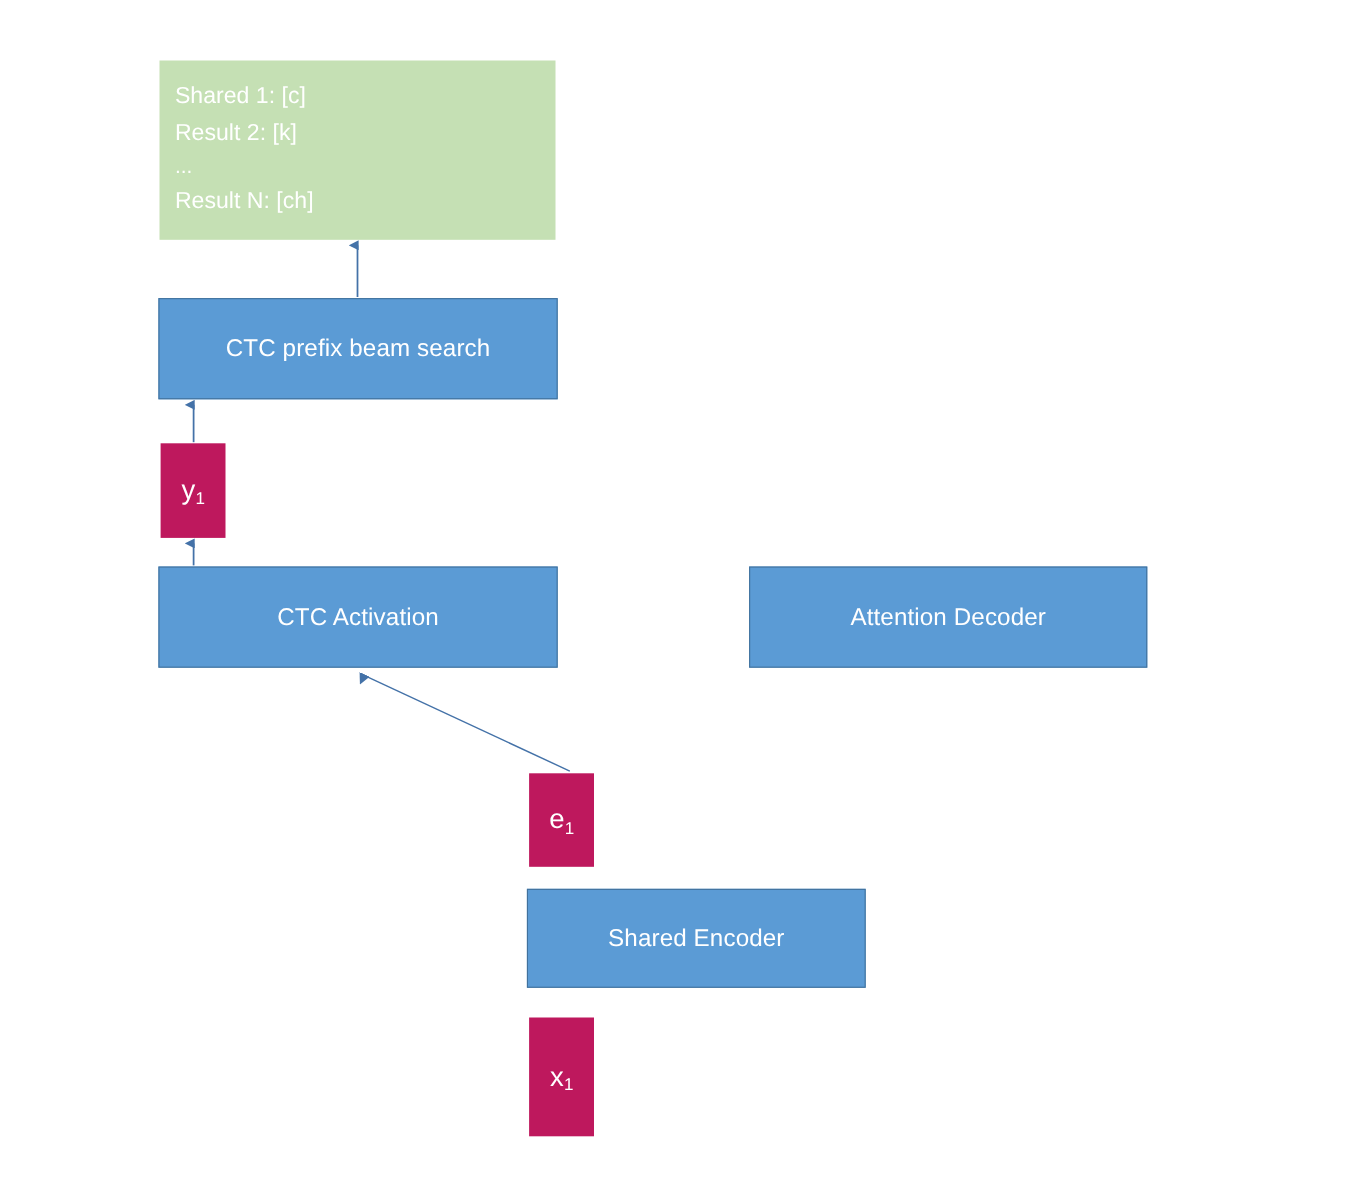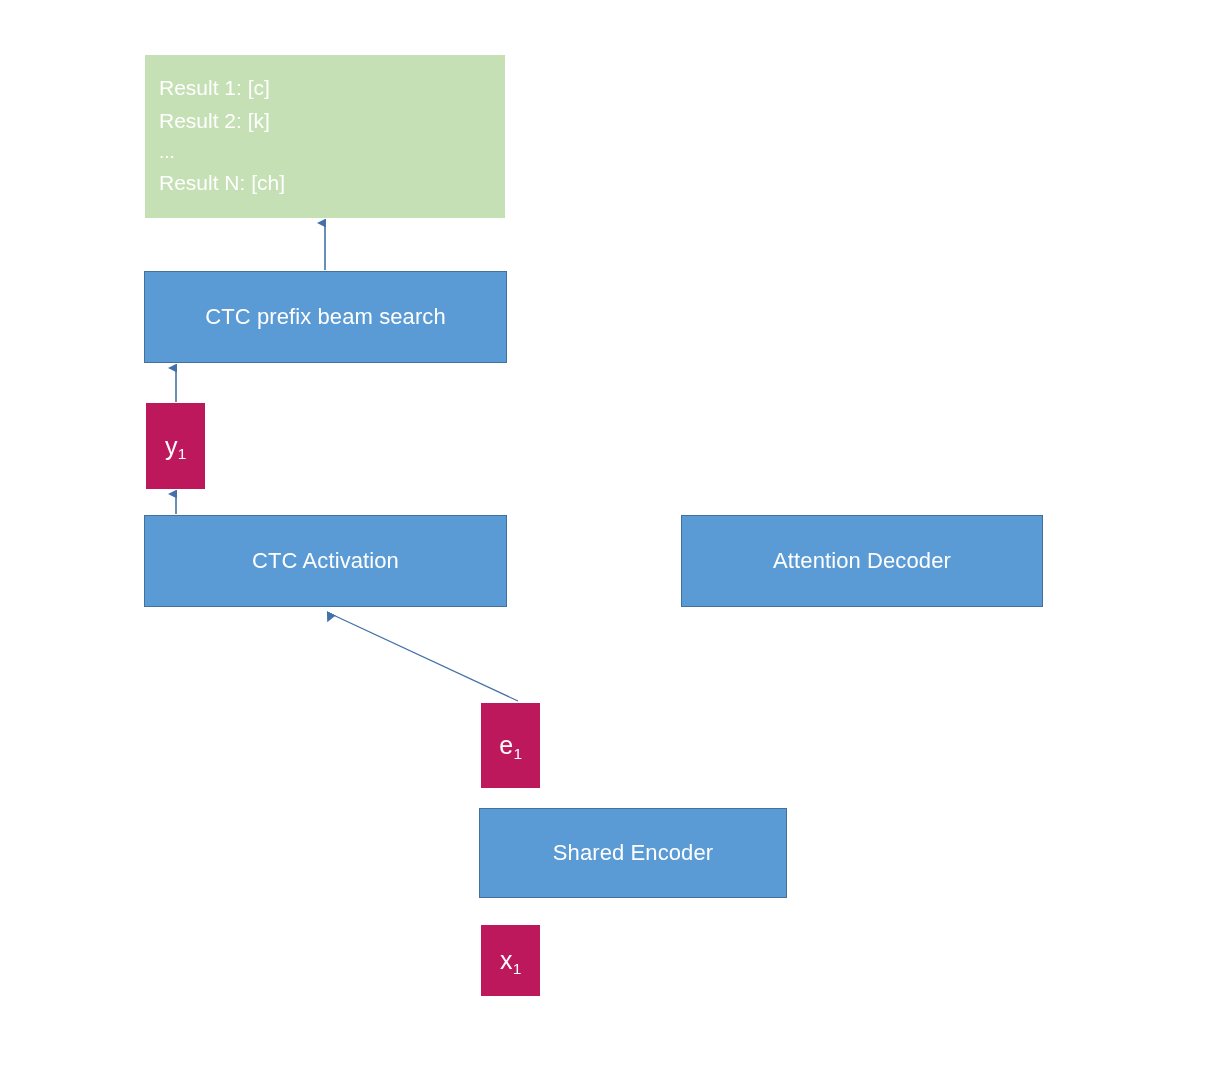--- a/index.html
+++ b/index.html
@@ -101,21 +101,21 @@
     <line x1="325" y1="270" x2="325" y2="223" stroke="#4472a8" stroke-width="1.6" marker-end="url(#arrowUp)"></line>
 
     <line x1="176" y1="402" x2="176" y2="368" stroke="#4472a8" stroke-width="1.6" marker-end="url(#arrowUp)"></line>
 
     <line x1="176" y1="514" x2="176" y2="494" stroke="#4472a8" stroke-width="1.6" marker-end="url(#arrowUp)"></line>
 
     <line x1="518" y1="701" x2="331" y2="614" stroke="#4472a8" stroke-width="1.3" marker-end="url(#arrowDiag)"></line>
   </svg>
 
   <div class="results-box" style="left:145px; top:55px; width:360px; height:163px;">
-    <div class="results-line">Result 1: [c]</div>
+    <div class="results-line">Shared 1: [c]</div>
     <div class="results-line">Result 2: [k]</div>
     <div class="results-line ellipsis">...</div>
     <div class="results-line">Result N: [ch]</div>
   </div>
 
   <div class="node node-blue" style="left:144px; top:271px; width:363px; height:92px;">
     <span class="node-label">CTC prefix beam search</span>
   </div>
 
   <div class="node node-green" style="left:146px; top:403px; width:59px; height:86px;">
@@ -131,17 +131,17 @@
   </div>
 
   <div class="node node-green" style="left:481px; top:703px; width:59px; height:85px;">
     <span class="var-label"><span>e</span><sub>1</sub></span>
   </div>
 
   <div class="node node-blue" style="left:479px; top:808px; width:308px; height:90px;">
     <span class="node-label">Shared Encoder</span>
   </div>
 
-  <div class="node node-green" style="left:481px; top:925px; width:59px; height:71px;">
+  <div class="node node-green" style="left:481px; top:925px; width:59px; height:108px;">
     <span class="var-label"><span>x</span><sub>1</sub></span>
   </div>
 
 </div>
 
 </body></html>

